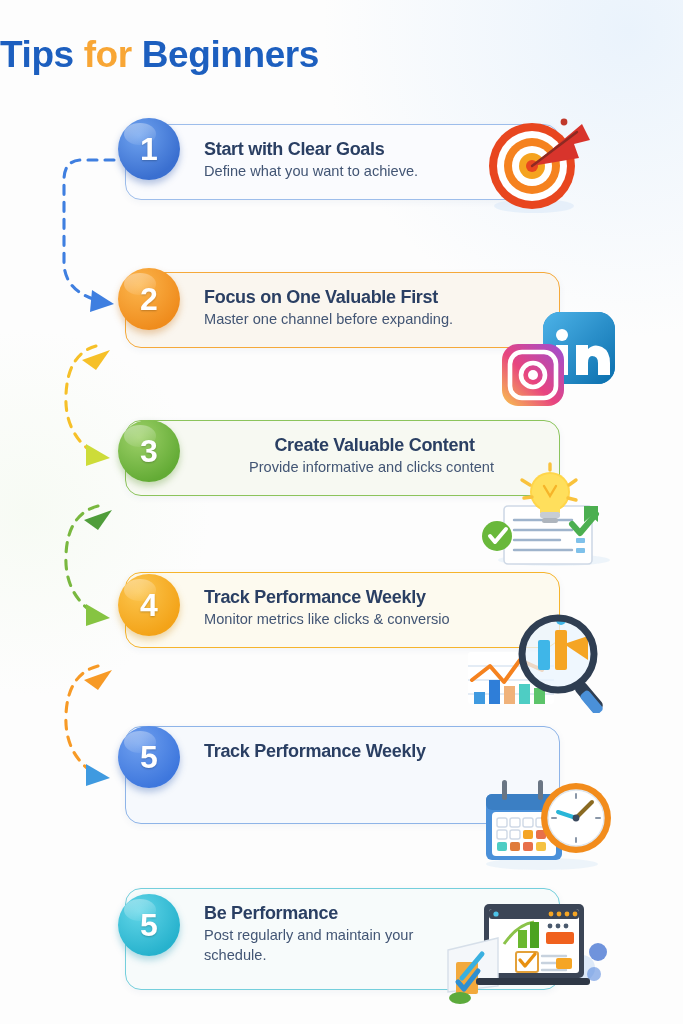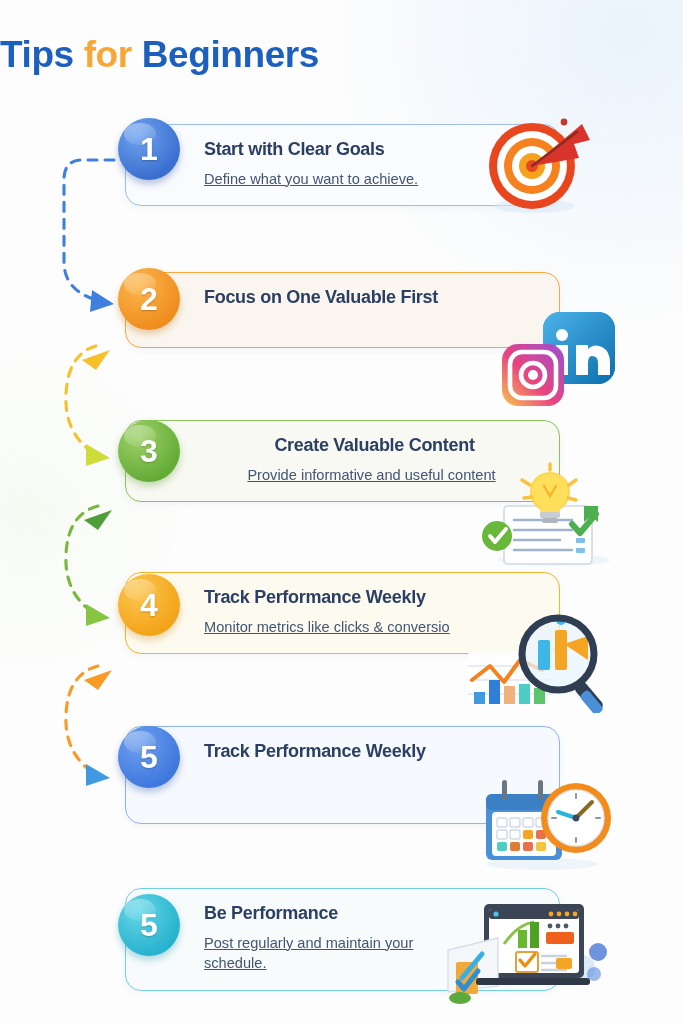--- a/index.html
+++ b/index.html
@@ -54,26 +54,25 @@
   }
   .card-title {
     font-size: 18px;
     font-weight: bold;
     color: #2a3f63;
     letter-spacing: -0.3px;
     line-height: 1.15;
     white-space: nowrap;
   }
   .card-desc {
-    margin-top: 9px;
+    margin-top: 1px;
     font-size: 14.6px;
     color: #425574;
     line-height: 1.42;
     max-width: 310px;
-    text-decoration: underline;
   }
   .card-desc.wide { max-width: 335px; }
 
   
   .c-blue   { border-color: #9dbdeb; background: #fafbfe; }
   .c-orange { border-color: #f5a93a; background: #faf6ef; }
   .c-green  { border-color: #8cc45c; background: #f7f9f2; text-align: center; }
   .c-amber  { border-color: #f6b42c; background: #fdfaef; }
   .c-blue2  { border-color: #8eb4e8; background: #f6f9fd; }
   .c-teal   { border-color: #74cfdc; background: #f7fbfb; }
@@ -168,20 +167,21 @@
     <circle cx="54" cy="56" r="13" fill="#f5a31f"></circle>
     <circle cx="54" cy="56" r="6" fill="#e8461f"></circle>
     <path d="M54 56 L104 14 L112 30 L96 34 L101 48 Z" fill="#d8342c"></path>
     <path d="M54 56 L99 22" stroke="#8d2a22" stroke-width="2.4" stroke-linecap="round"></path>
     <circle cx="86" cy="12" r="3.4" fill="#c0392b"></circle>
   </svg>
 
   <div class="card c-orange" style="top:272px;">
     <div class="card-inner">
       <div class="card-title">Focus on One Valuable First</div>
+      <div class="card-desc wide">Master one channel before expanding.</div>
     </div>
   </div>
   <div class="badge b-orange" style="top:268px;left:118px;">
     <span>2</span>
   </div>
 
   <svg class="illus" style="top:306px;left:498px;" width="125" height="105" viewBox="0 0 125 105">
     <rect x="45" y="6" width="72" height="72" rx="17" fill="#1f86c9"></rect>
     <rect x="45" y="6" width="72" height="72" rx="17" fill="url(#liGrad)"></rect>
     <defs>
@@ -200,21 +200,21 @@
     <path d="M78 39 h12 v4 q6 -6 14 -2 q8 4 8 16 v12 h-12 v-12 q0 -7 -6 -7 q-4 0 -4 7 v12 h-12 z" fill="#ffffff"></path>
     <rect x="4" y="38" width="62" height="62" rx="16" fill="url(#igGrad)"></rect>
     <rect x="12" y="46" width="46" height="46" rx="12" fill="none" stroke="#ffffff" stroke-width="4.6"></rect>
     <circle cx="35" cy="69" r="12" fill="none" stroke="#ffffff" stroke-width="4.6"></circle>
     <circle cx="35" cy="69" r="5" fill="#ffffff"></circle>
   </svg>
 
   <div class="card c-green" style="top:420px;">
     <div class="card-inner">
       <div class="card-title">Create Valuable Content</div>
-      <div class="card-desc wide">Provide informative and useful content</div>
+      <div class="card-desc wide">Provide informative and clicks content</div>
     </div>
   </div>
   <div class="badge b-green" style="top:420px;left:118px;">
     <span>3</span>
   </div>
 
   <svg class="illus" style="top:462px;left:472px;" width="145" height="105" viewBox="0 0 145 105">
     <ellipse cx="82" cy="98" rx="56" ry="6" fill="#e3eef8" opacity=".6"></ellipse>
     <rect x="32" y="44" width="88" height="58" rx="4" fill="#ffffff" stroke="#cfd9e6" stroke-width="1.6"></rect>
     <g stroke="#9fb4cc" stroke-width="2.4" stroke-linecap="round">

